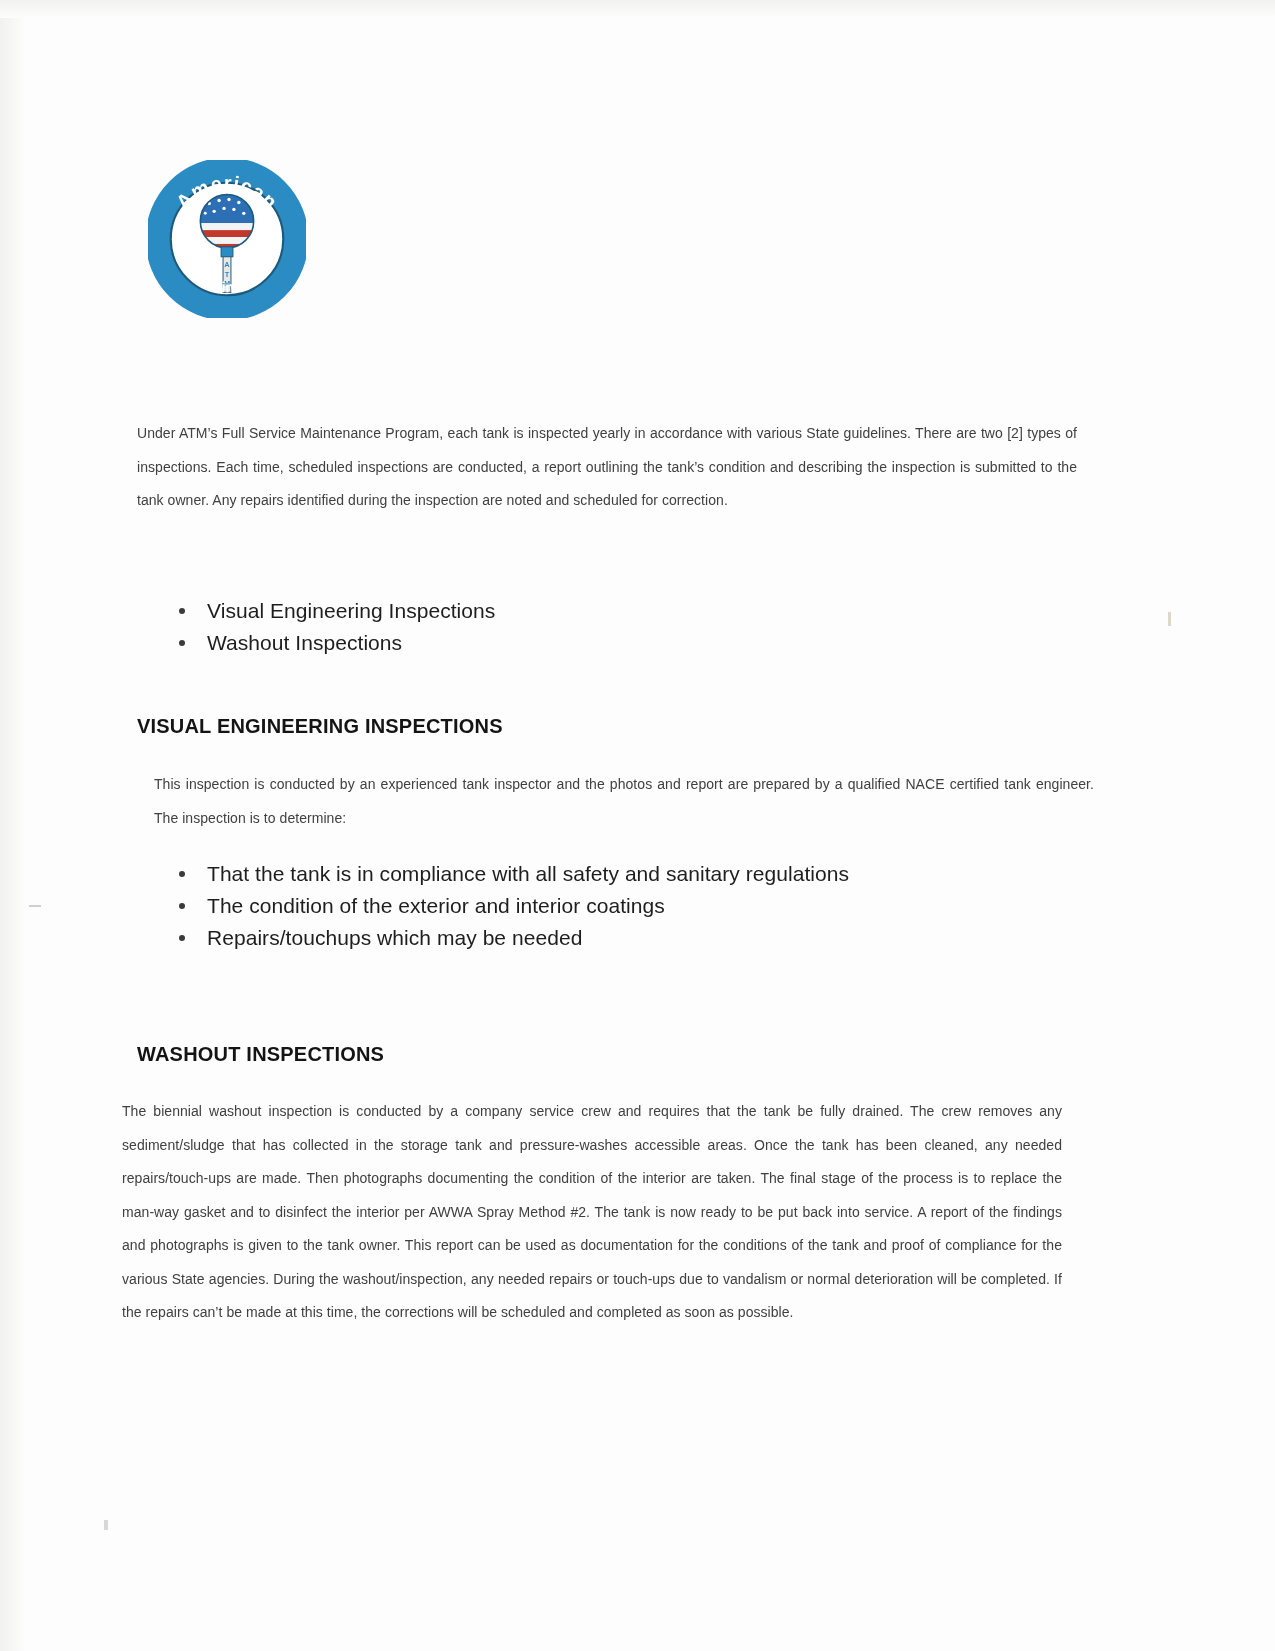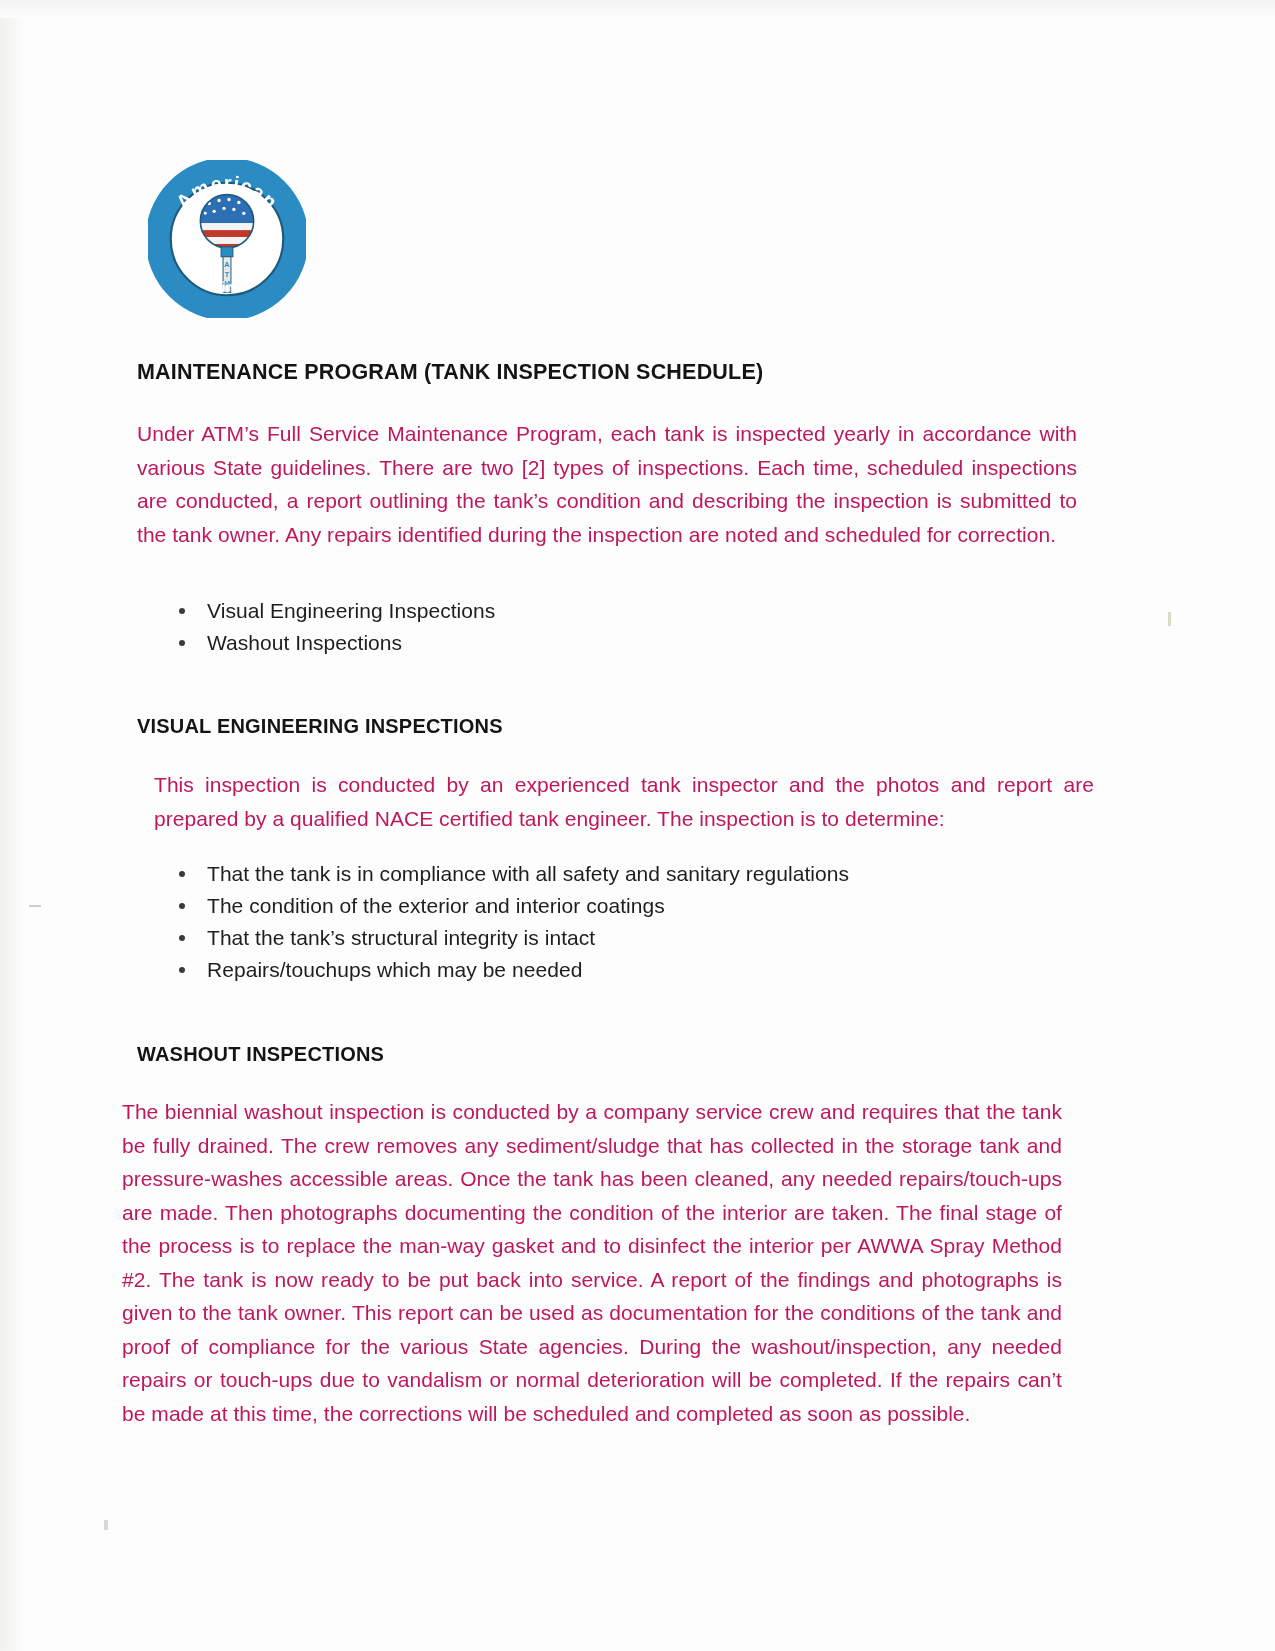--- a/index.html
+++ b/index.html
@@ -56,24 +56,24 @@
   }
   .section-heading {
     font-size: 20px;
     font-weight: bold;
     letter-spacing: 0.2px;
     color: #141414;
     margin: 0;
     padding: 0;
   }
   p.body-text {
-    font-size: 21px;
+    font-size: 14px;
     line-height: 33.5px;
     text-align: justify;
-    color: #be185d;
+    color: #404040;
     margin: 0;
     padding: 0;
     letter-spacing: 0.05px;
   }
   ul.bullets {
     list-style: none;
     margin: 0;
     padding: 0;
   }
   ul.bullets li {
@@ -168,23 +168,20 @@
 
       <text font-family="'Liberation Sans', sans-serif" font-size="20" font-weight="bold" fill="#ffffff" letter-spacing="1">
         <textPath href="#arcTop" startOffset="50%" text-anchor="middle">American</textPath>
       </text>
       <text font-family="'Liberation Sans', sans-serif" font-size="15" font-weight="bold" fill="#ffffff" letter-spacing="0.5">
         <textPath href="#arcBottom" startOffset="50%" text-anchor="middle">Tank Maintenance</textPath>
       </text>
     </svg>
   </div>
 
-  <div class="blk-title">
-    <h1 class="doc-heading">MAINTENANCE PROGRAM (TANK INSPECTION SCHEDULE)</h1>
-  </div>
 
   <div class="blk-intro">
     <p class="body-text">Under ATM’s Full Service Maintenance Program, each tank is inspected yearly in accordance with various State guidelines. There are two [2] types of inspections. Each time, scheduled inspections are conducted, a report outlining the tank’s condition and describing the inspection is submitted to the tank owner. Any repairs identified during the inspection are noted and scheduled for correction.</p>
   </div>
 
   <div class="blk-list1">
     <ul class="bullets">
       <li>
         <span class="bullet-dot"></span>
         <span>Visual Engineering Inspections</span>
@@ -209,24 +206,20 @@
       <li>
         <span class="bullet-dot"></span>
         <span>That the tank is in compliance with all safety and sanitary regulations</span>
       </li>
       <li>
         <span class="bullet-dot"></span>
         <span>The condition of the exterior and interior coatings</span>
       </li>
       <li>
         <span class="bullet-dot"></span>
-        <span>That the tank’s structural integrity is intact</span>
-      </li>
-      <li>
-        <span class="bullet-dot"></span>
         <span>Repairs/touchups which may be needed</span>
       </li>
     </ul>
   </div>
 
   <div class="blk-h3">
     <h2 class="section-heading">WASHOUT INSPECTIONS</h2>
   </div>
 
   <div class="blk-p3">

